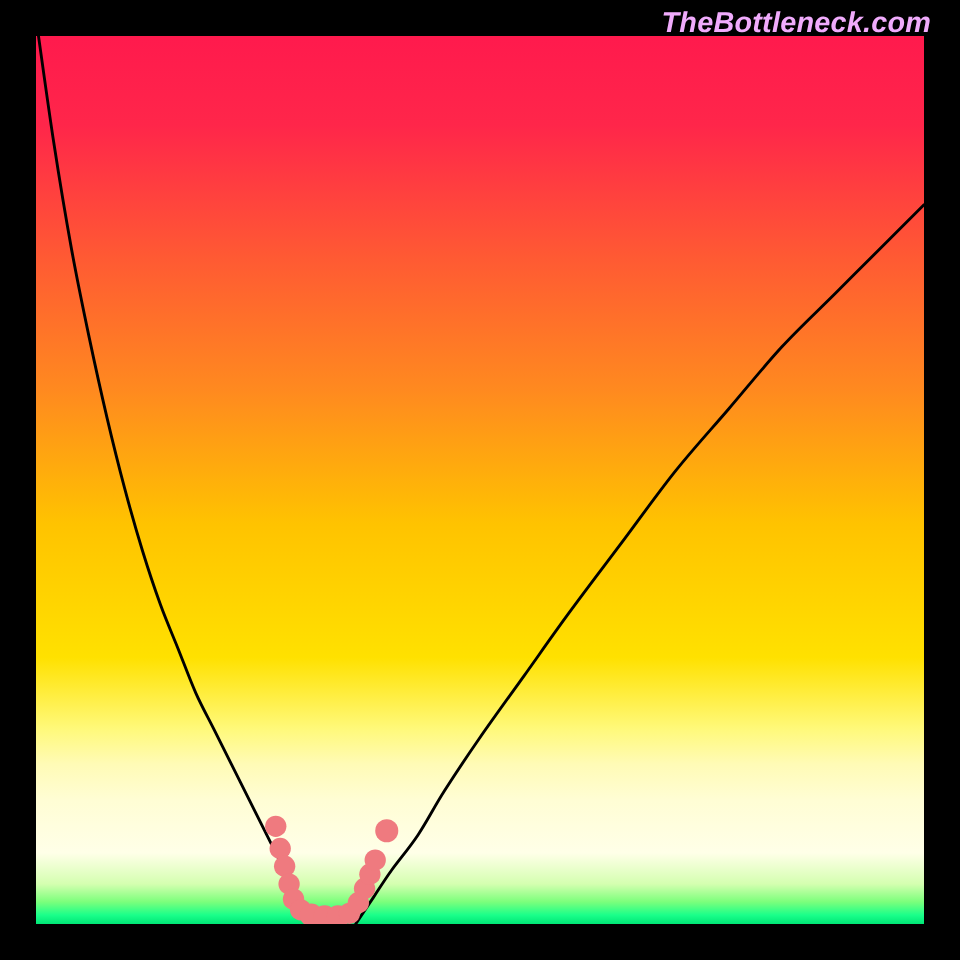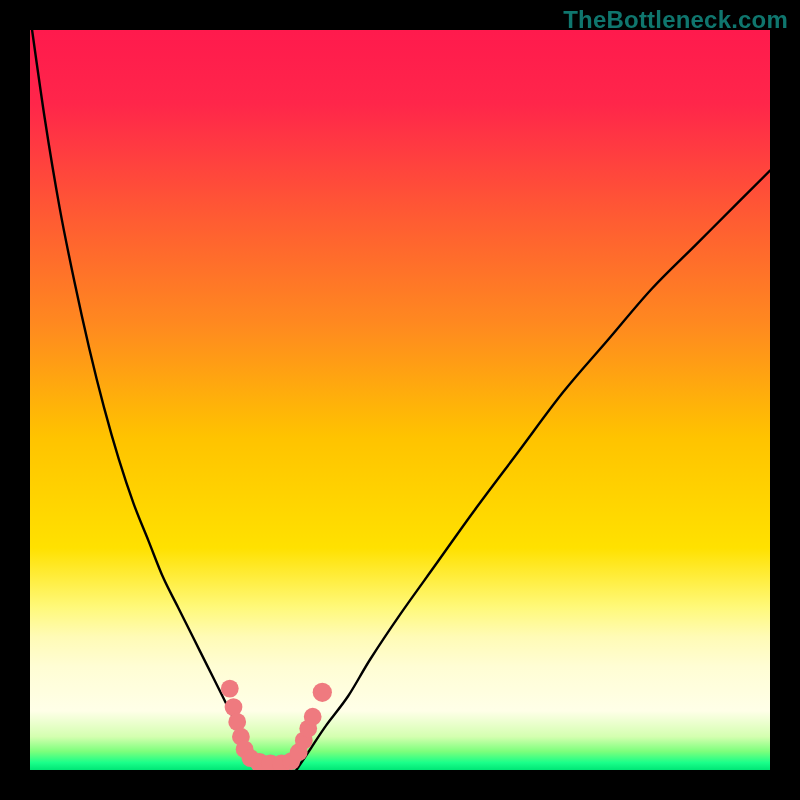--- a/index.html
+++ b/index.html
@@ -20,26 +20,27 @@
     position: absolute;
     left: 30px;
     top: 30px;
     width: 740px;
     height: 740px;
     overflow: hidden;
   }
   .watermark {
     position: absolute;
     top: 6px;
-    right: 12px;
-    color: #0f766e;
+    right: 24px;
+    color: #f0abfc;
     font-size: 24px;
     font-weight: 600;
     letter-spacing: 0.2px;
     z-index: 20;
+    font-style: italic;
   }
   svg { display: block; }
 </style>
 </head>
 <body>
 
 <div class="frame">
 
   <div class="watermark">TheBottleneck.com</div>
 

